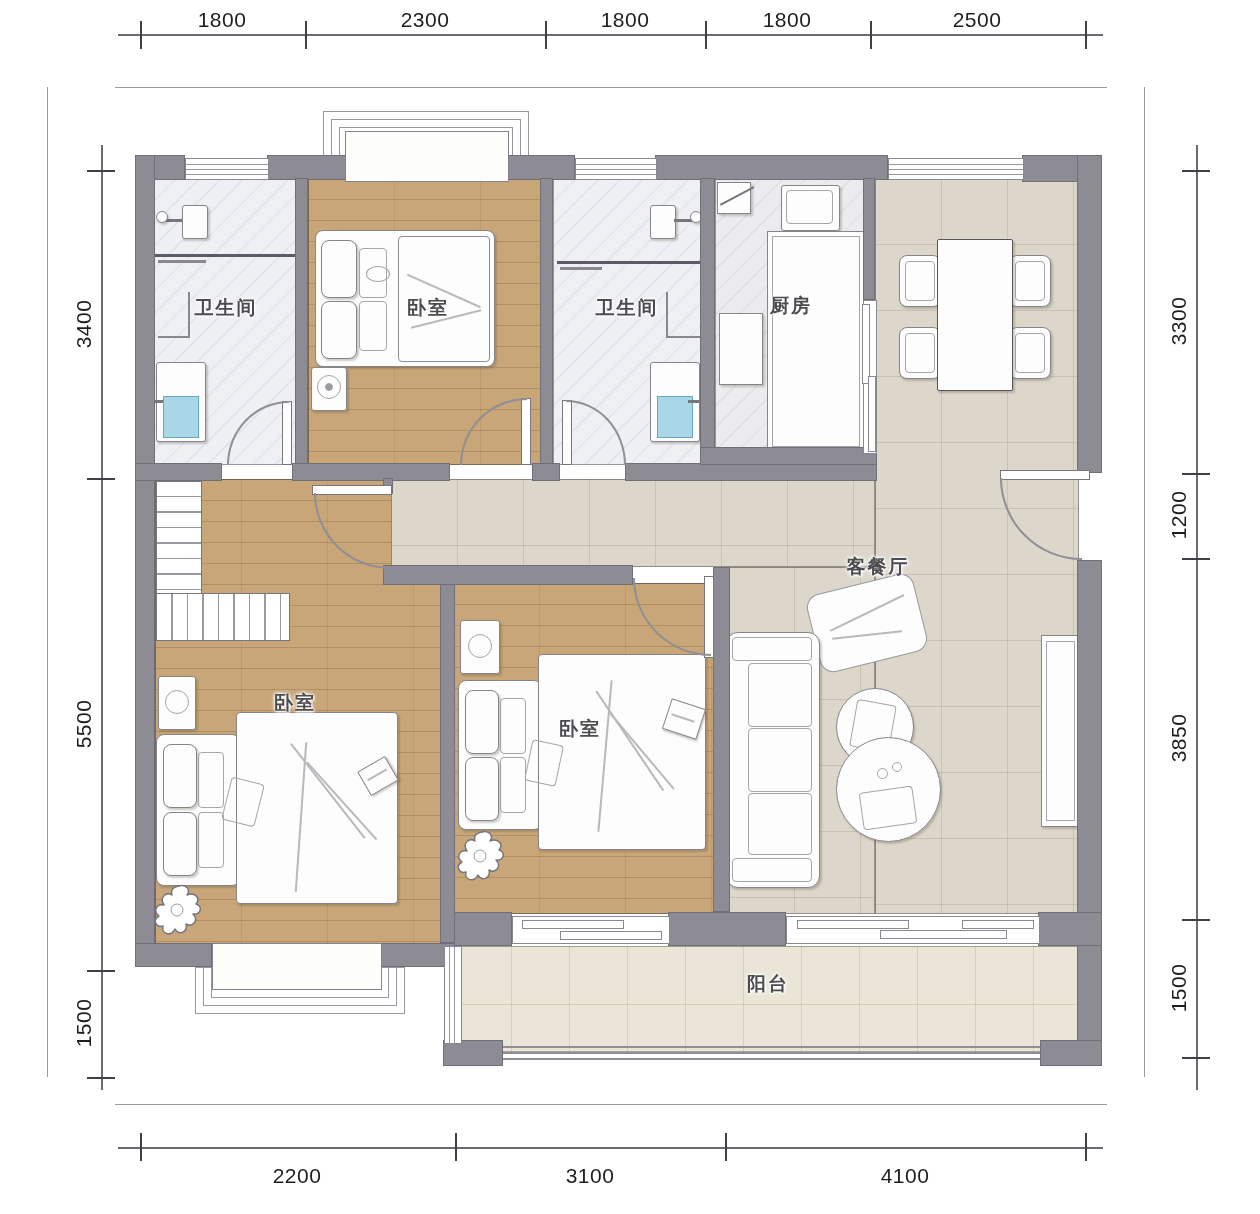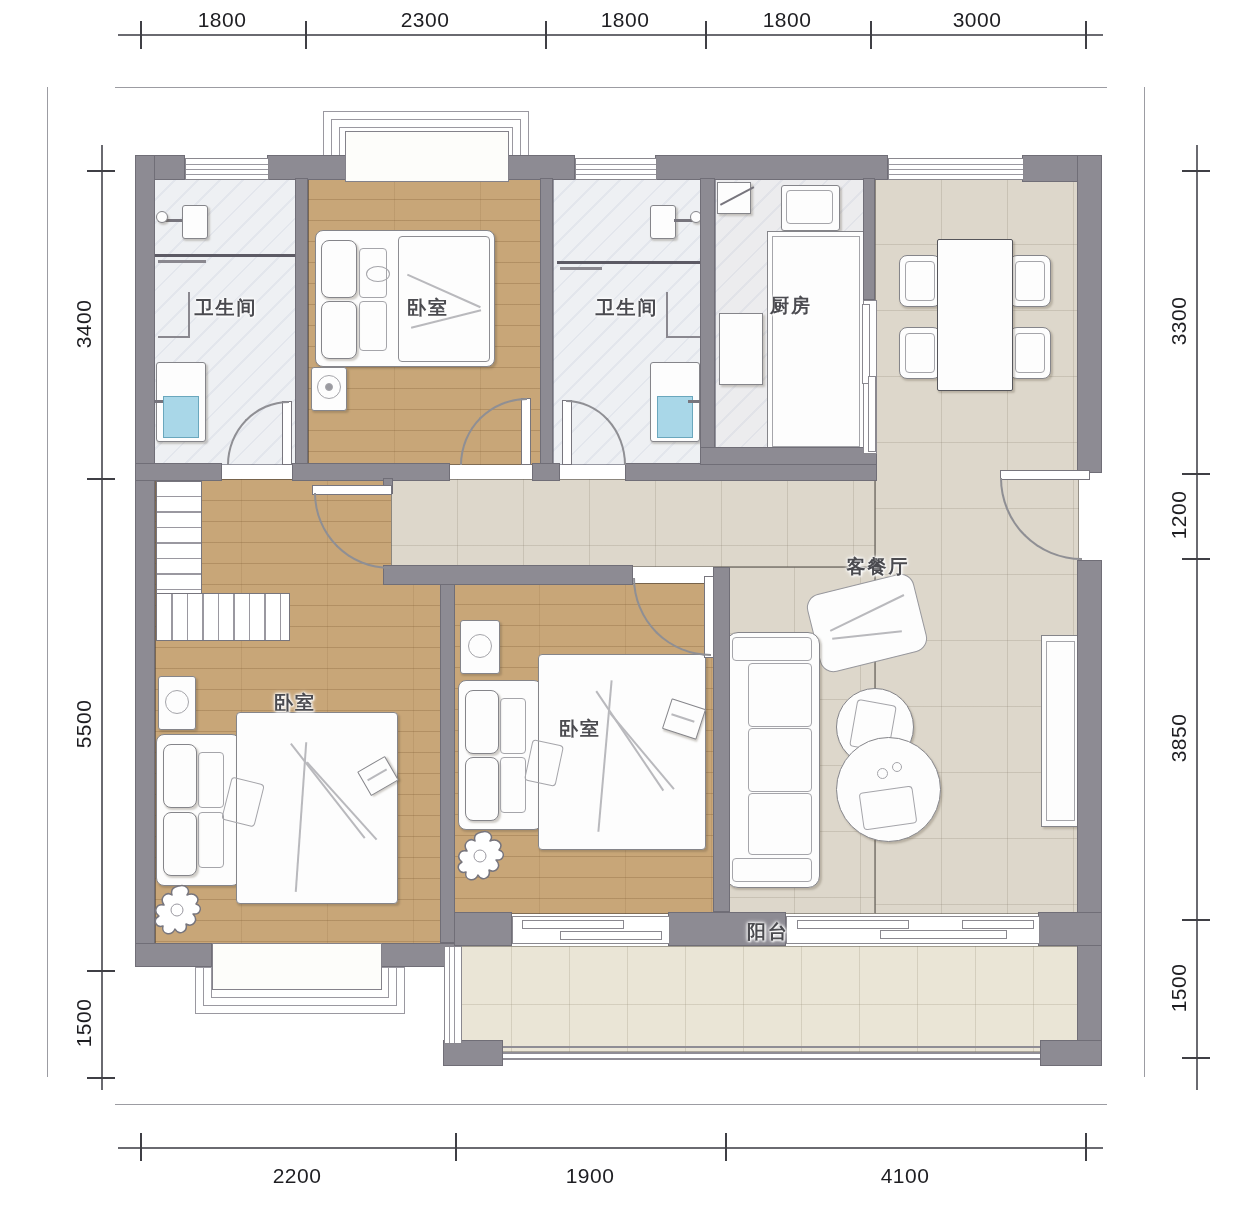--- a/index.html
+++ b/index.html
@@ -283,47 +283,47 @@
   <div class="leaf" style="left:1000px;top:470px;width:88px;height:8px;"></div>
   <div class="arc arc-bl" style="left:1000px;top:478px;width:80px;height:80px;"></div>
 
   <div class="roomlabel" style="left:226px;top:308px;">卫生间</div>
   <div class="roomlabel" style="left:428px;top:308px;">卧室</div>
   <div class="roomlabel" style="left:627px;top:308px;">卫生间</div>
   <div class="roomlabel" style="left:791px;top:306px;">厨房</div>
   <div class="roomlabel" style="left:878px;top:567px;">客餐厅</div>
   <div class="roomlabel" style="left:295px;top:703px;">卧室</div>
   <div class="roomlabel" style="left:580px;top:729px;">卧室</div>
-  <div class="roomlabel" style="left:768px;top:932px;">阳台</div>
+  <div class="roomlabel" style="left:768px;top:984px;">阳台</div>
 
   <div class="bline" style="left:115px;top:87px;width:992px;height:1.4px;"></div>
   <div class="bline" style="left:115px;top:1104px;width:992px;height:1.4px;"></div>
   <div class="bline" style="left:47px;top:87px;width:1.4px;height:990px;"></div>
   <div class="bline" style="left:1144px;top:87px;width:1.4px;height:990px;"></div>
 
   <div class="dimline" style="left:118px;top:34px;width:985px;height:1.5px;"></div>
   <div class="tick" style="left:140px;top:21px;width:1.5px;height:28px;"></div>
   <div class="tick" style="left:305px;top:21px;width:1.5px;height:28px;"></div>
   <div class="tick" style="left:545px;top:21px;width:1.5px;height:28px;"></div>
   <div class="tick" style="left:705px;top:21px;width:1.5px;height:28px;"></div>
   <div class="tick" style="left:870px;top:21px;width:1.5px;height:28px;"></div>
   <div class="tick" style="left:1085px;top:21px;width:1.5px;height:28px;"></div>
   <div class="dimnum" style="left:222px;top:20px;">1800</div>
   <div class="dimnum" style="left:425px;top:20px;">2300</div>
   <div class="dimnum" style="left:625px;top:20px;">1800</div>
   <div class="dimnum" style="left:787px;top:20px;">1800</div>
-  <div class="dimnum" style="left:977px;top:20px;">3000</div>
+  <div class="dimnum" style="left:977px;top:20px;">2500</div>
 
   <div class="dimline" style="left:118px;top:1147px;width:985px;height:1.5px;"></div>
   <div class="tick" style="left:140px;top:1133px;width:1.5px;height:28px;"></div>
   <div class="tick" style="left:455px;top:1133px;width:1.5px;height:28px;"></div>
   <div class="tick" style="left:725px;top:1133px;width:1.5px;height:28px;"></div>
   <div class="tick" style="left:1085px;top:1133px;width:1.5px;height:28px;"></div>
   <div class="dimnum" style="left:297px;top:1176px;">2200</div>
-  <div class="dimnum" style="left:590px;top:1176px;">1900</div>
+  <div class="dimnum" style="left:590px;top:1176px;">3100</div>
   <div class="dimnum" style="left:905px;top:1176px;">4100</div>
 
   <div class="dimline" style="left:101px;top:145px;width:1.5px;height:945px;"></div>
   <div class="tick" style="left:87px;top:170px;width:28px;height:1.5px;"></div>
   <div class="tick" style="left:87px;top:478px;width:28px;height:1.5px;"></div>
   <div class="tick" style="left:87px;top:970px;width:28px;height:1.5px;"></div>
   <div class="tick" style="left:87px;top:1077px;width:28px;height:1.5px;"></div>
   <div class="dimnum vert" style="left:84px;top:324px;">3400</div>
   <div class="dimnum vert" style="left:84px;top:724px;">5500</div>
   <div class="dimnum vert" style="left:84px;top:1023px;">1500</div>

